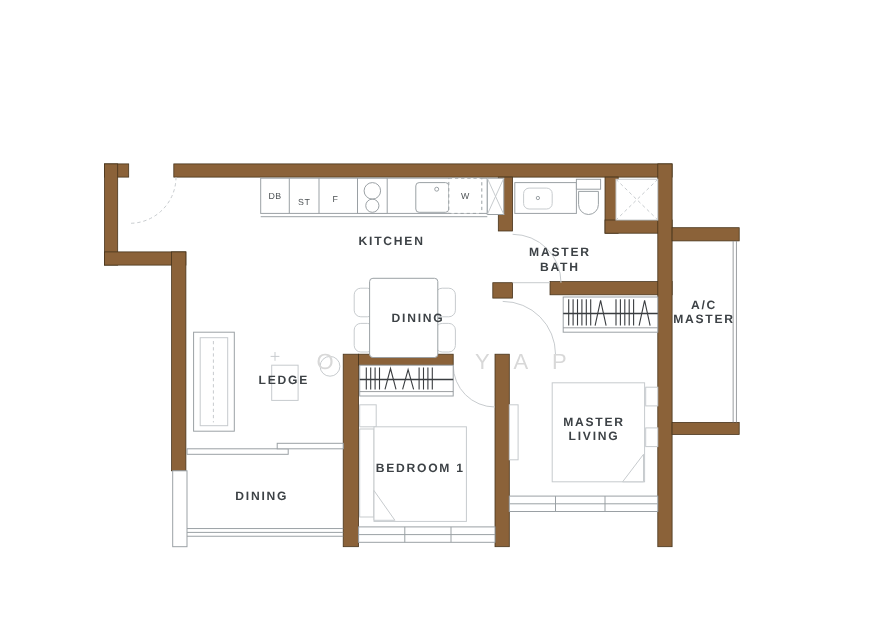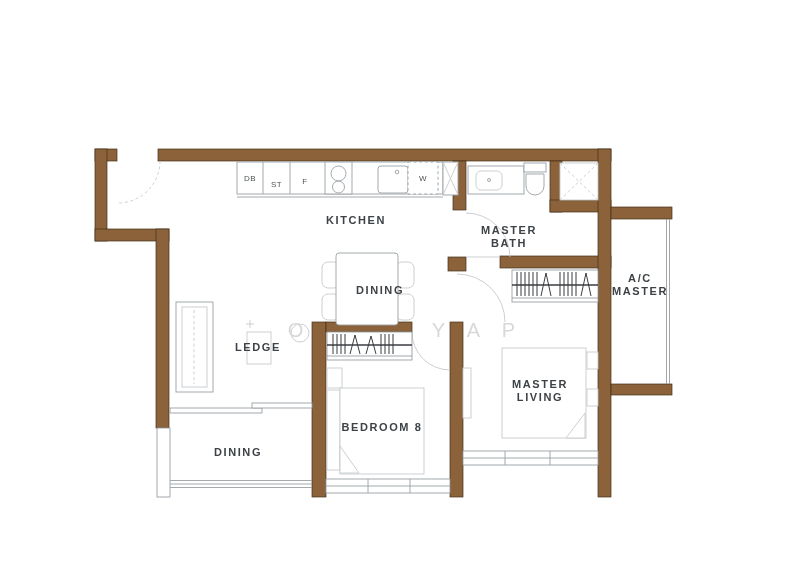--- a/index.html
+++ b/index.html
@@ -178,21 +178,21 @@
   <div class="room-label" style="left:640px;top:285px">
     <span>A/C</span><br>
     <span>MASTER</span>
   </div>
 
   <div class="room-label" style="left:540px;top:391px">
     <span>MASTER</span><br>
     <span>LIVING</span>
   </div>
 
-  <div class="room-label" style="left:382px;top:427px">BEDROOM 8</div>
+  <div class="room-label" style="left:382px;top:427px">BEDROOM 1</div>
   <div class="room-label" style="left:238px;top:452px">DINING</div>
 
   <div class="fixture-label" style="left:250px;top:178px">DB</div>
   <div class="fixture-label" style="left:276.5px;top:184px">ST</div>
   <div class="fixture-label" style="left:305px;top:181px">F</div>
   <div class="fixture-label" style="left:423px;top:178px">W</div>
 
   <div class="wm" style="left:296px;top:330px">O</div>
   <div class="wm" style="left:439px;top:330px">Y</div>
   <div class="wm" style="left:474px;top:330px">A</div>

